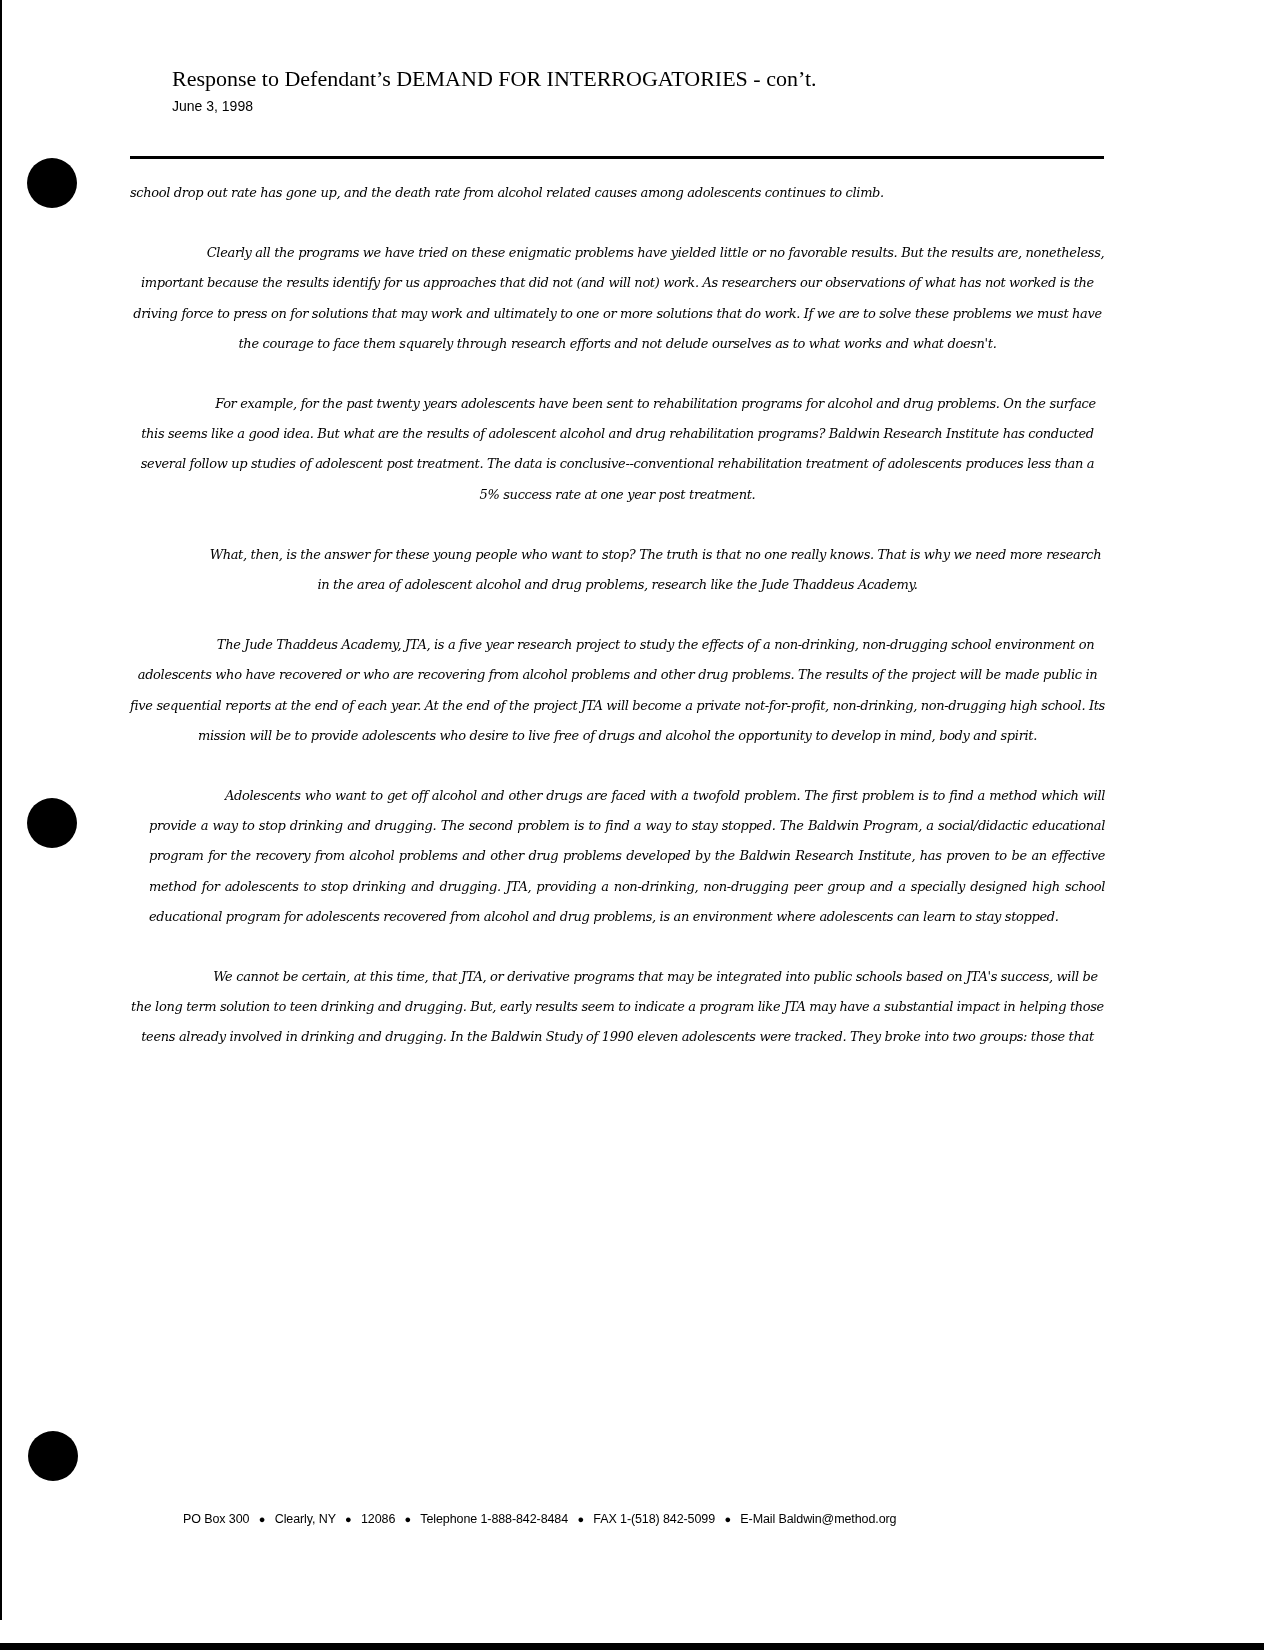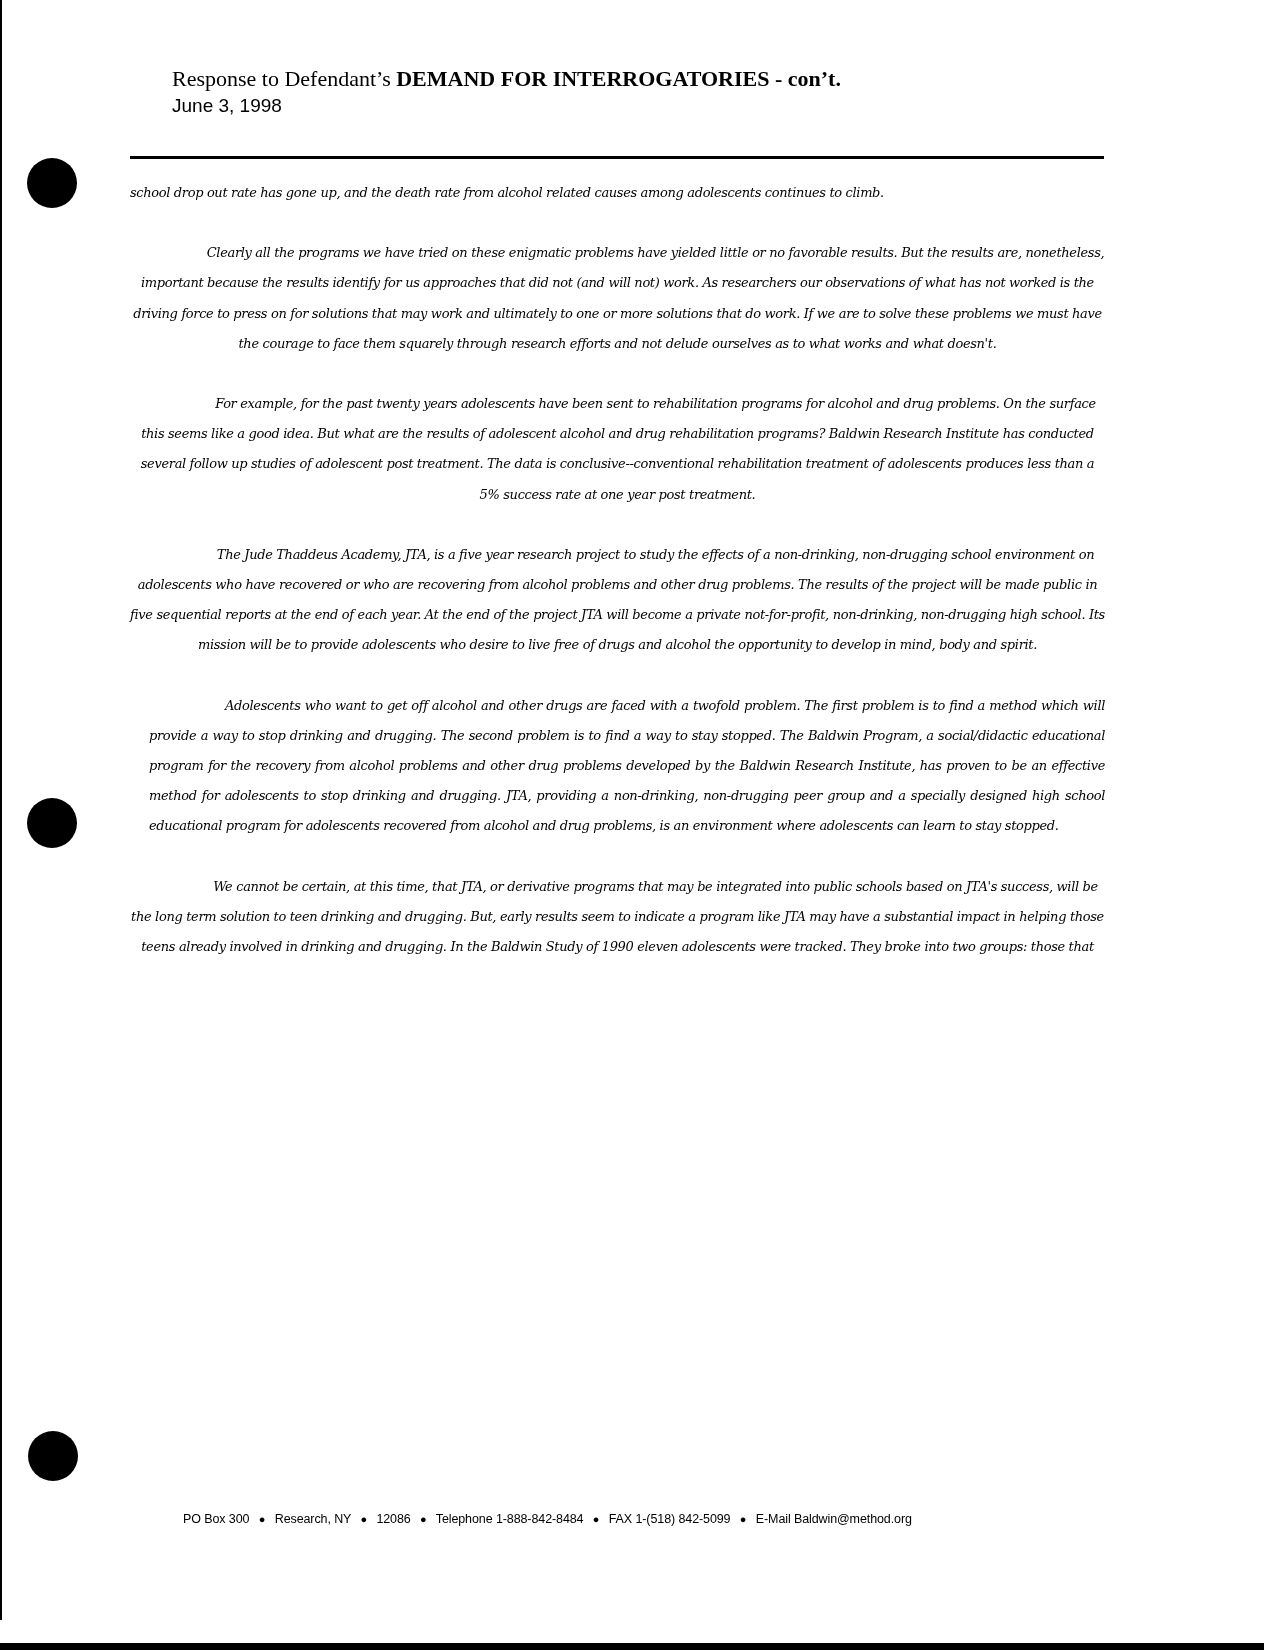--- a/index.html
+++ b/index.html
@@ -35,24 +35,24 @@
       left: 172px;
       top: 64px;
       width: 930px;
     }
     .header-title {
       font-family: "Liberation Serif", serif;
       font-size: 22px;
       line-height: 30px;
       white-space: nowrap;
     }
-    .header-title .bold { font-weight: bold; }
+    .header-title .bold { font-weight: normal; }
     .header-line {
       font-family: "Liberation Sans", sans-serif;
-      font-size: 19px;
+      font-size: 14px;
       line-height: 24px;
     }
     .page-num { display: inline-block; margin-left: 55px; }
     .header-rule {
       position: absolute;
       left: 130px;
       top: 156px;
       width: 974px;
       height: 3px;
       background: #000;
@@ -110,29 +110,30 @@
 <div class="header">
   <div class="header-title"><span>Response to Defendant’s </span><span class="bold">DEMAND FOR INTERROGATORIES</span><span class="bold"> - con’t.</span></div>
   <div class="header-line">June 3, 1998</div>
 </div>
 <div class="header-rule"></div>
 
 <div class="body-text">
   <p>school drop out rate has gone up, and the death rate from alcohol related causes among adolescents continues to climb.</p>
   <p class="indent">Clearly all the programs we have tried on these enigmatic problems have yielded little or no favorable results.  But the results are, nonetheless, important because the results identify for us approaches that did not (and will not) work.  As researchers our observations of what has not worked is the driving force to press on for solutions that may work and ultimately to one or more solutions that do work.  If we are to solve these problems we must have the courage to face them squarely through research efforts and not delude ourselves as to what works and what doesn't.</p>
   <p class="indent">For example, for the past twenty years adolescents have been sent to rehabilitation programs for alcohol and drug problems.  On the surface this seems like a good idea.  But what are the results of adolescent alcohol and drug rehabilitation programs?  Baldwin Research Institute has conducted several follow up studies of adolescent post treatment.  The data is conclusive--conventional rehabilitation treatment of adolescents produces less than a 5% success rate at one year post treatment.</p>
+  <p class="indent">What, then, is the answer for these young people who want to stop?  The truth is that no one really knows.  That is why we need more research in the area of adolescent alcohol and drug problems, research like the Jude Thaddeus Academy.</p>
   <p class="indent">The Jude Thaddeus Academy, JTA, is a five year research project to study the effects of a non-drinking, non-drugging school environment on adolescents who have recovered or who are recovering from alcohol problems and other drug problems.  The results of the project will be made public in five sequential reports at the end of each year.  At the end of the project JTA will become a private not-for-profit, non-drinking, non-drugging high school.  Its mission will be to provide adolescents who desire to live free of drugs and alcohol the opportunity to develop in mind, body and spirit.</p>
   <p class="indent justify">Adolescents who want to get off alcohol and other drugs are faced with a twofold problem.  The first problem is to find a method which will provide a way to stop drinking and drugging.  The second problem is to find a way to stay stopped.  The Baldwin Program, a social/didactic educational program for the recovery from alcohol problems and other drug problems developed by the Baldwin Research Institute, has proven to be an effective method for adolescents to stop drinking and drugging.  JTA, providing a non-drinking, non-drugging peer group and a specially designed high school educational program for adolescents recovered from alcohol and drug problems, is an environment where adolescents can learn to stay stopped.</p>
   <p class="indent">We cannot be certain, at this time, that JTA, or derivative programs that may be integrated into public schools based on JTA's success, will be the long term solution to teen drinking and drugging.  But, early results seem to indicate a program like JTA may have a substantial impact in helping those teens already involved in drinking and drugging.   In the Baldwin Study of  1990 eleven adolescents were tracked.  They broke into two groups: those that</p>
 </div>
 
 <div class="footer">
   <span>PO Box 300</span>
   <span class="bullet">●</span>
-  <span>Research, NY</span>
+  <span>Clearly, NY</span>
   <span class="bullet">●</span>
   <span>12086</span>
   <span class="bullet">●</span>
   <span>Telephone 1-888-842-8484</span>
   <span class="bullet">●</span>
   <span>FAX 1-(518) 842-5099</span>
   <span class="bullet">●</span>
   <span>E-Mail  Baldwin@method.org</span>
 </div>
 

